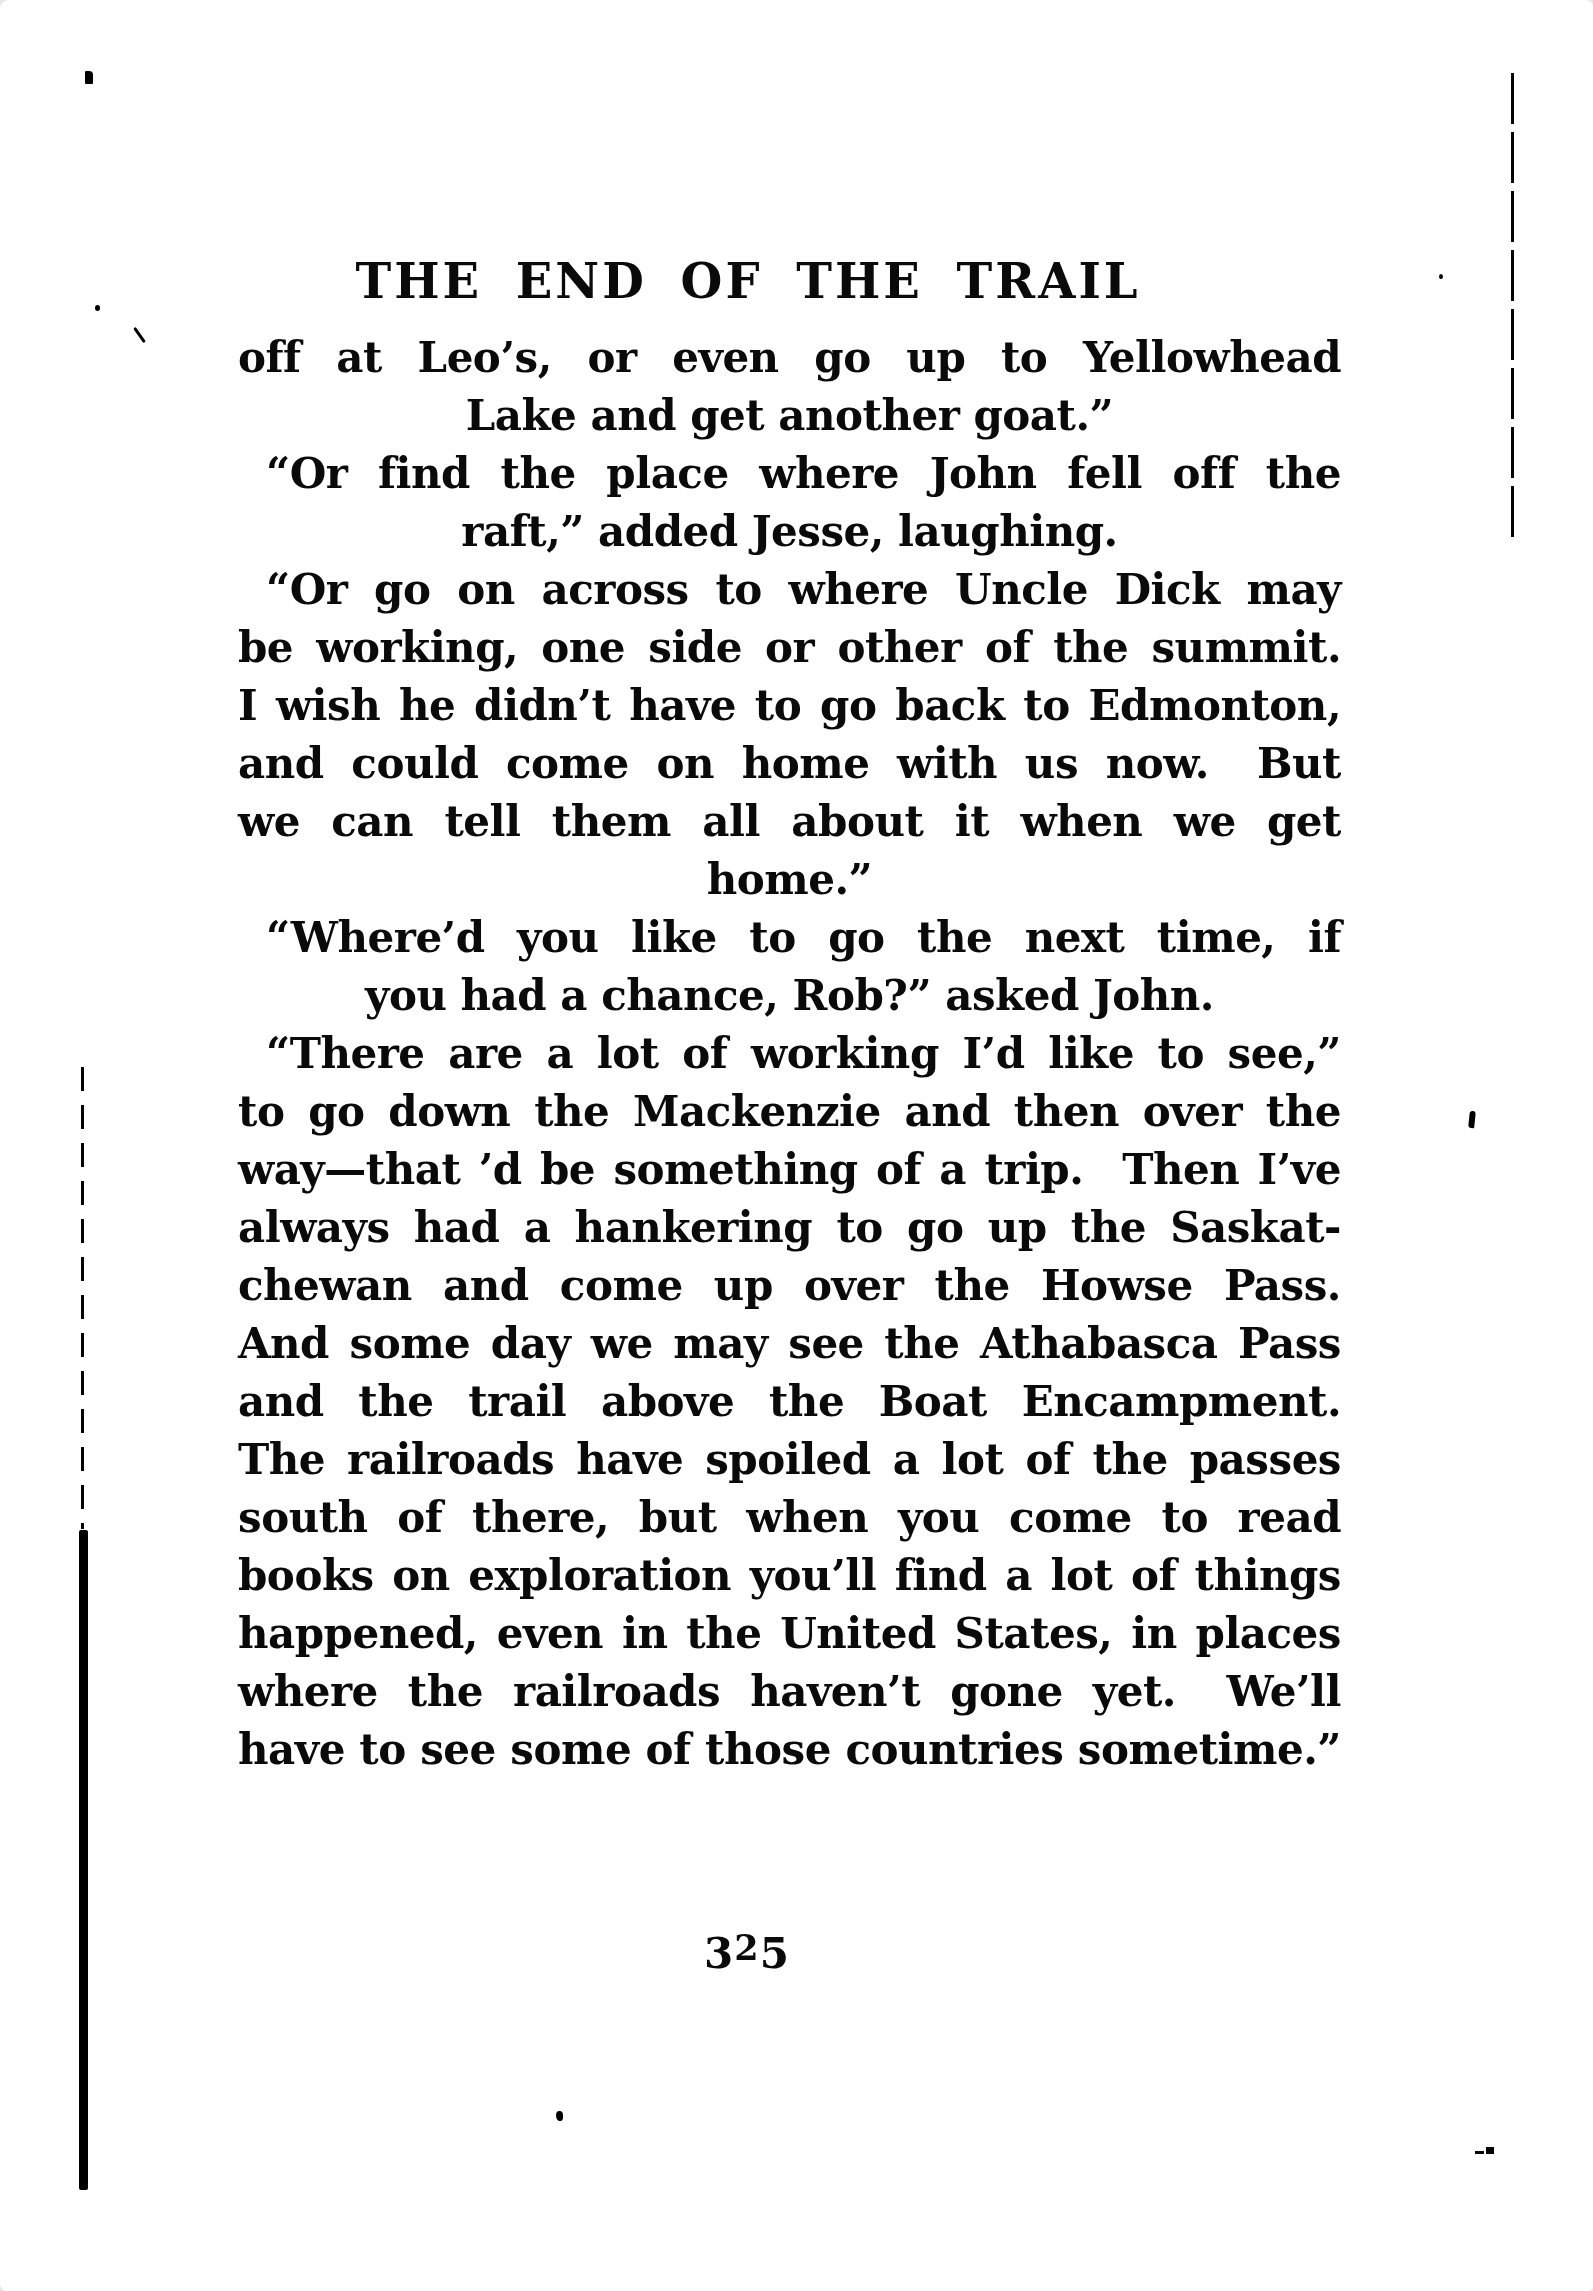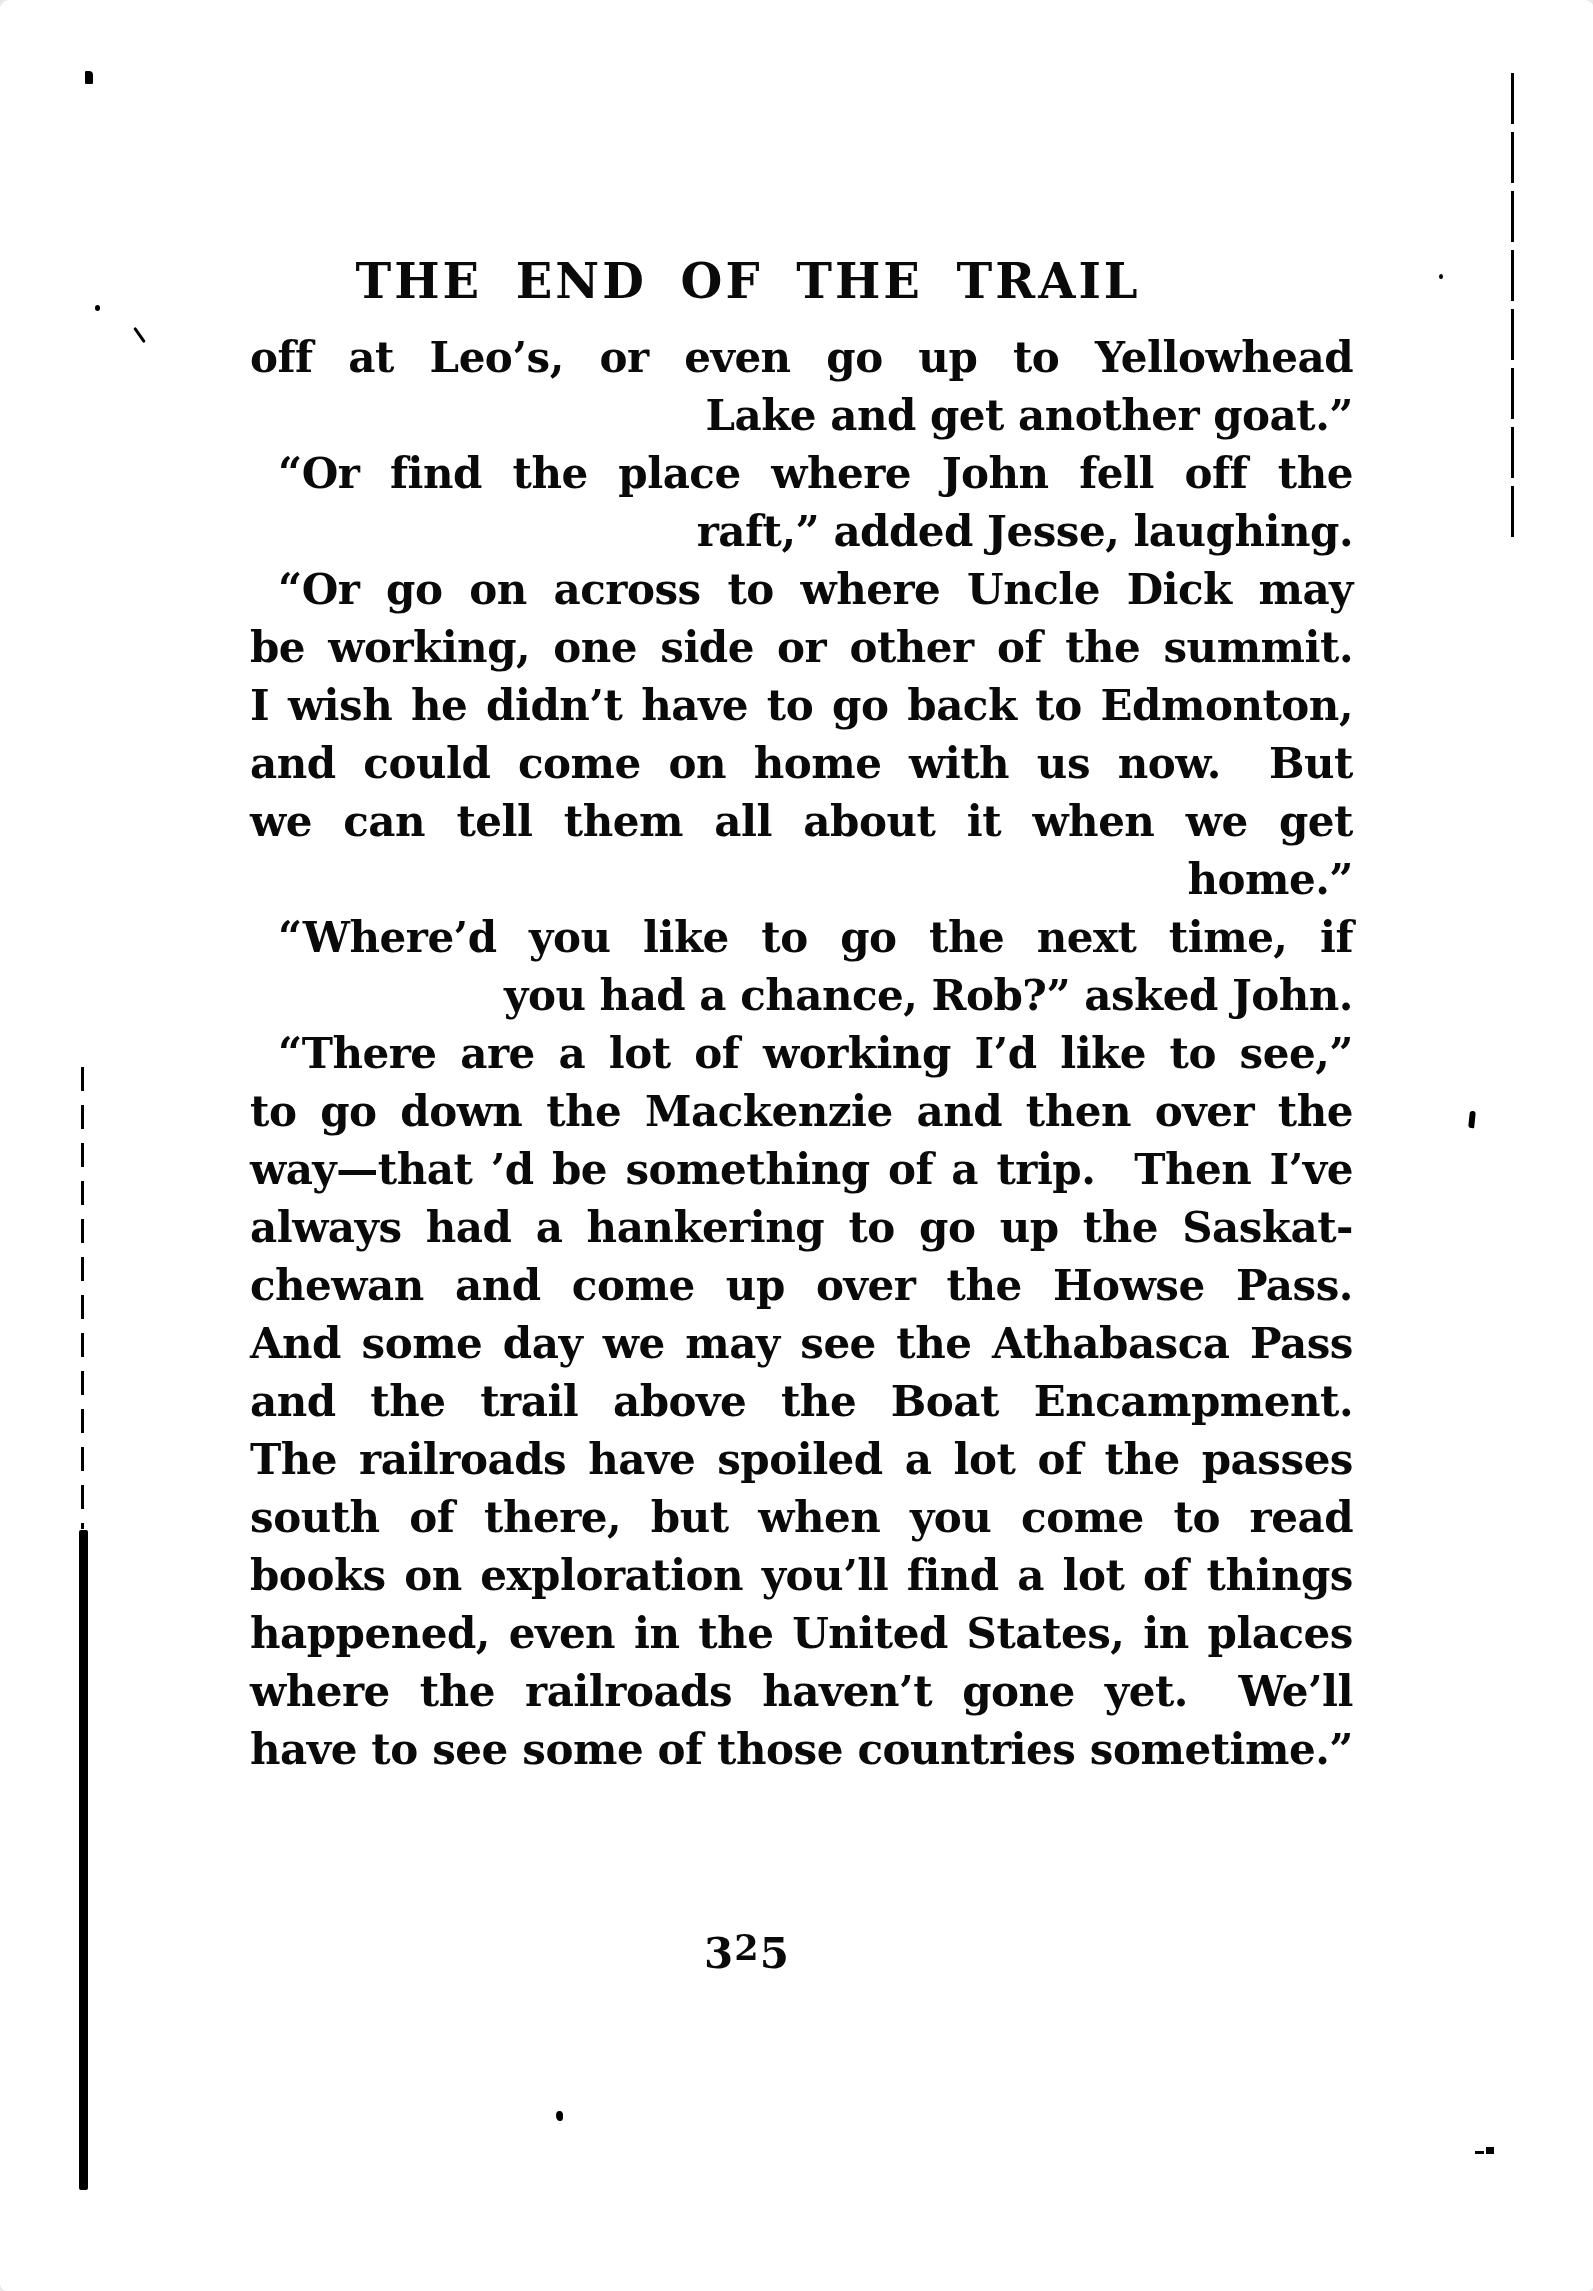--- a/index.html
+++ b/index.html
@@ -23,25 +23,24 @@
     text-align:center;
     font-size:48px;font-weight:bold;
     letter-spacing:3px;word-spacing:14px;
     white-space:nowrap;
   }
   
   .body-lines{
     position:absolute;top:329px;left:238px;width:1103px;
     font-size:42px;font-weight:bold;
     letter-spacing:-0.5px;
-    margin-left:12px;
   }
   .line{
     height:58px;line-height:58px;
-    text-align:right;
+    text-align:center;
     white-space:normal;
   }
   .line.just{text-align:justify;text-align-last:justify;}
   .line.indent{padding-left:28px;}
   
   .pagenum{
     position:absolute;top:1929px;left:0;width:1594px;
     transform:translateX(-50px);
     text-align:center;
     font-size:42px;font-weight:bold;

